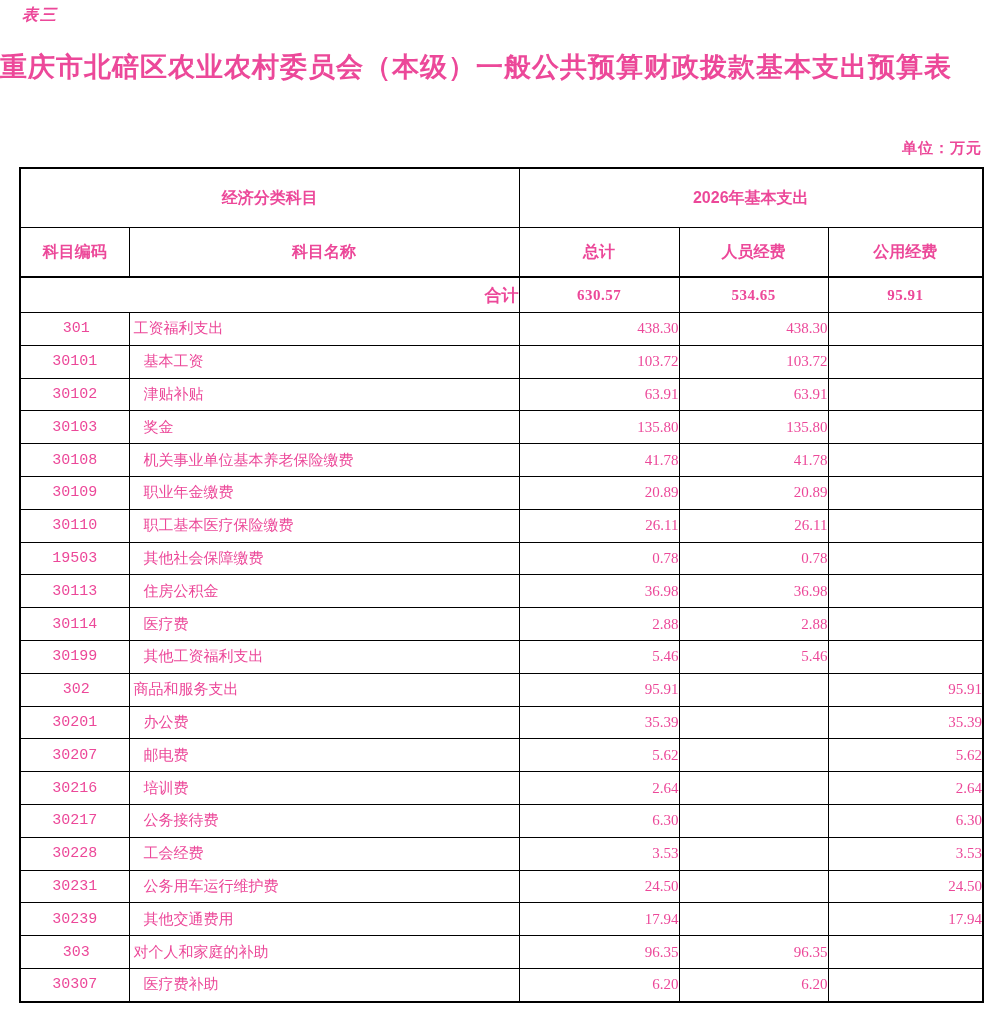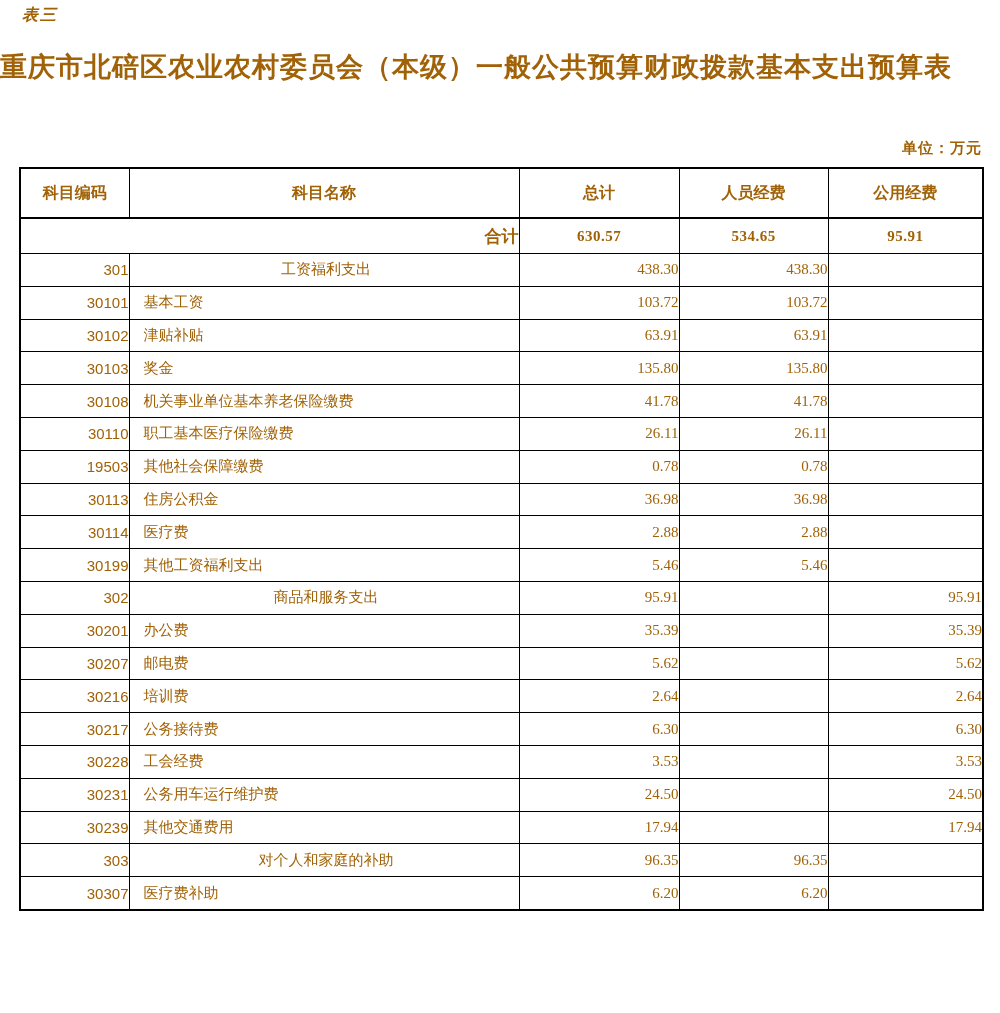--- a/index.html
+++ b/index.html
@@ -1,21 +1,21 @@
 <!DOCTYPE html>
 <html><head>
 <meta charset="utf-8">
 <style>
   html, body { margin: 0; padding: 0; background: #ffffff; }
   .page {
     position: relative;
     width: 1000px;
     height: 1013px;
     background: #ffffff;
-    color: #a16207;
+    color: #ec4899;
     font-family: "Liberation Serif", serif;
     overflow: hidden;
   }
   .sheet-tag {
     position: absolute;
     left: 22px;
     top: 5px;
     font-family: "Liberation Serif", serif;
     font-style: italic;
     font-weight: bold;
@@ -72,25 +72,25 @@
     border-top: 2px solid #000;
     font-weight: bold;
     text-align: center;
   }
   tr.total-row td.sum-label {
     font-family: "Liberation Sans", sans-serif;
     font-size: 17px;
     text-align: right;
   }
   tr.data-row td { height: 31.8px; font-size: 15px; }
-  td.code { text-align: right; font-family: Liberation Sans, sans-serif; }
+  td.code { text-align: center; font-family: Liberation Mono, monospace; }
   td.code.lv1 { padding-left: 3px; }
   td.code.lv2 { padding-left: 0; }
   td.name { text-align: left; }
-  td.name.lv1 { padding-left: 4px; text-align: center; }
+  td.name.lv1 { padding-left: 4px; }
   td.name.lv2 { padding-left: 14px; }
   td.num {
     text-align: right;
     padding-right: 5px;
     font-family: "Liberation Serif", serif;
     font-size: 15px;
   }
   tr.total-row td.num { font-size: 15px; letter-spacing: 0.5px; }
 </style>
 </head>
@@ -106,20 +106,24 @@
 
   <table class="budget">
     <colgroup>
       <col style="width:109px">
       <col style="width:390px">
       <col style="width:160px">
       <col style="width:149px">
       <col style="width:155px">
     </colgroup>
     <thead>
+      <tr class="hdr1">
+        <th colspan="2">经济分类科目</th>
+        <th colspan="3">2026年基本支出</th>
+      </tr>
       <tr class="hdr2">
         <th>科目编码</th>
         <th>科目名称</th>
         <th>总计</th>
         <th>人员经费</th>
         <th>公用经费</th>
       </tr>
     </thead>
     <tbody>
       <tr class="total-row">
@@ -157,20 +161,27 @@
           <td class="num"></td>
         </tr>
         <tr class="data-row">
           <td class="code lv2">30108</td>
           <td class="name lv2">机关事业单位基本养老保险缴费</td>
           <td class="num">41.78</td>
           <td class="num">41.78</td>
           <td class="num"></td>
         </tr>
         <tr class="data-row">
+          <td class="code lv2">30109</td>
+          <td class="name lv2">职业年金缴费</td>
+          <td class="num">20.89</td>
+          <td class="num">20.89</td>
+          <td class="num"></td>
+        </tr>
+        <tr class="data-row">
           <td class="code lv2">30110</td>
           <td class="name lv2">职工基本医疗保险缴费</td>
           <td class="num">26.11</td>
           <td class="num">26.11</td>
           <td class="num"></td>
         </tr>
         <tr class="data-row">
           <td class="code lv2">19503</td>
           <td class="name lv2">其他社会保障缴费</td>
           <td class="num">0.78</td>

